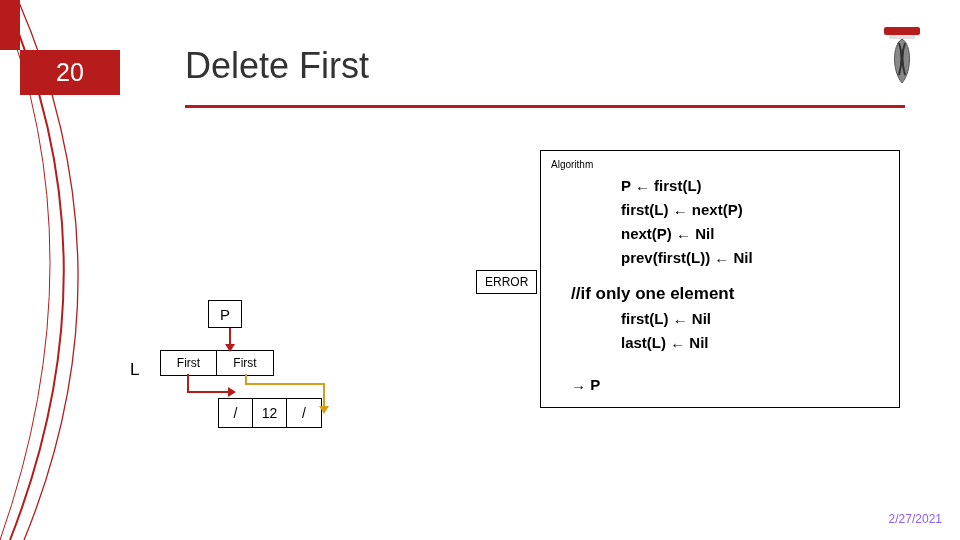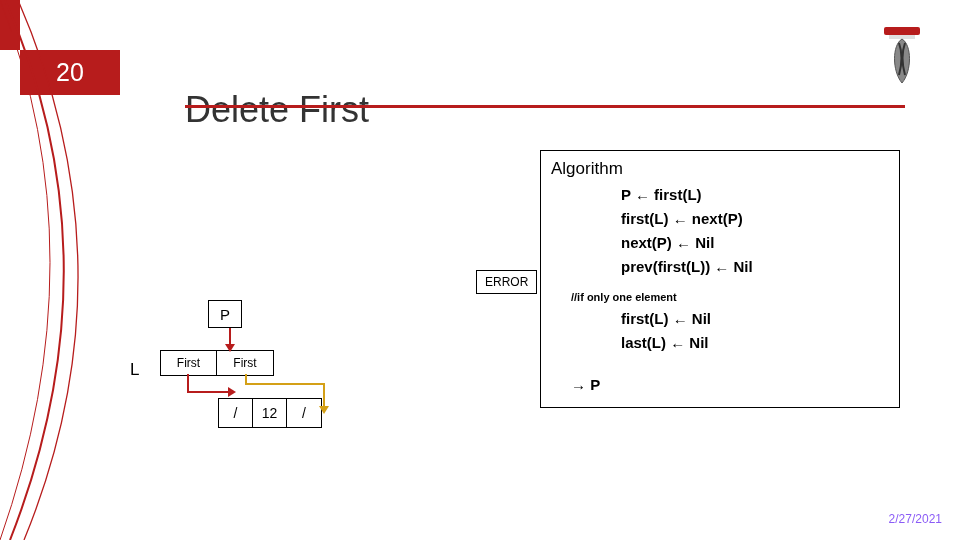--- a/index.html
+++ b/index.html
@@ -3,29 +3,29 @@
 <meta charset="utf-8">
 <style>
   * { box-sizing: border-box; margin: 0; padding: 0; }
   html, body { width: 960px; height: 540px; font-family: Arial, sans-serif; background: #fff; overflow: hidden; position: relative; }
 
   .red-bar-top { position: absolute; left: 0; top: 0; width: 20px; height: 50px; background: #b71c1c; }
   .slide-num-box { position: absolute; left: 20px; top: 50px; width: 100px; height: 45px; background: #b71c1c; color: #fff; display: flex; align-items: center; justify-content: center; font-size: 25px; }
 
   .swoosh { position: absolute; left: 0; top: 0; width: 200px; height: 540px; pointer-events: none; }
 
-  .title { position: absolute; left: 185px; top: 45px; font-size: 36px; color: #333; font-weight: 400; margin-top: 44px; }
+  .title { position: absolute; left: 185px; top: 45px; font-size: 36px; color: #333; font-weight: 400; }
   .title-underline { position: absolute; left: 185px; top: 105px; width: 720px; height: 3px; background: #b71c1c; }
 
   .logo { position: absolute; right: 30px; top: 25px; width: 56px; height: 62px; }
 
   .algo-box { position: absolute; left: 540px; top: 150px; width: 360px; border: 1.5px solid #000; padding: 8px 10px 10px; background: transparent; font-family: Arial, sans-serif; }
-  .algo-head { font-size: 17px; margin-bottom: 4px; }
+  .algo-head { font-size: 10px; margin-bottom: 4px; }
   .algo-line { font-weight: bold; font-size: 15px; line-height: 1.6; padding-left: 70px; }
-  .algo-comment { font-weight: bold; font-size: 11px; line-height: 1.6; padding-left: 20px; }
+  .algo-comment { font-weight: bold; font-size: 17px; line-height: 1.6; padding-left: 20px; }
   .algo-ret { font-weight: bold; font-size: 15px; line-height: 1.6; padding-left: 20px; margin-top: 18px; }
 
   .error-box { position: absolute; left: 476px; top: 270px; border: 1px solid #000; font-size: 12px; padding: 4px 8px; background: #fff; }
 
   .diagram { position: absolute; left: 130px; top: 300px; }
   .pbox { border: 1px solid #000; width: 34px; height: 28px; display: flex; align-items: center; justify-content: center; font-size: 15px; position: absolute; left: 78px; top: 0; }
   .llabel { position: absolute; left: 0; top: 60px; font-size: 17px; }
   .lbox { position: absolute; left: 30px; top: 50px; border: 1px solid #000; }
   .lrow { display: flex; }
   .lcell { border-right: 1px solid #000; width: 56px; height: 24px; font-size: 12px; display: flex; align-items: center; justify-content: center; }

